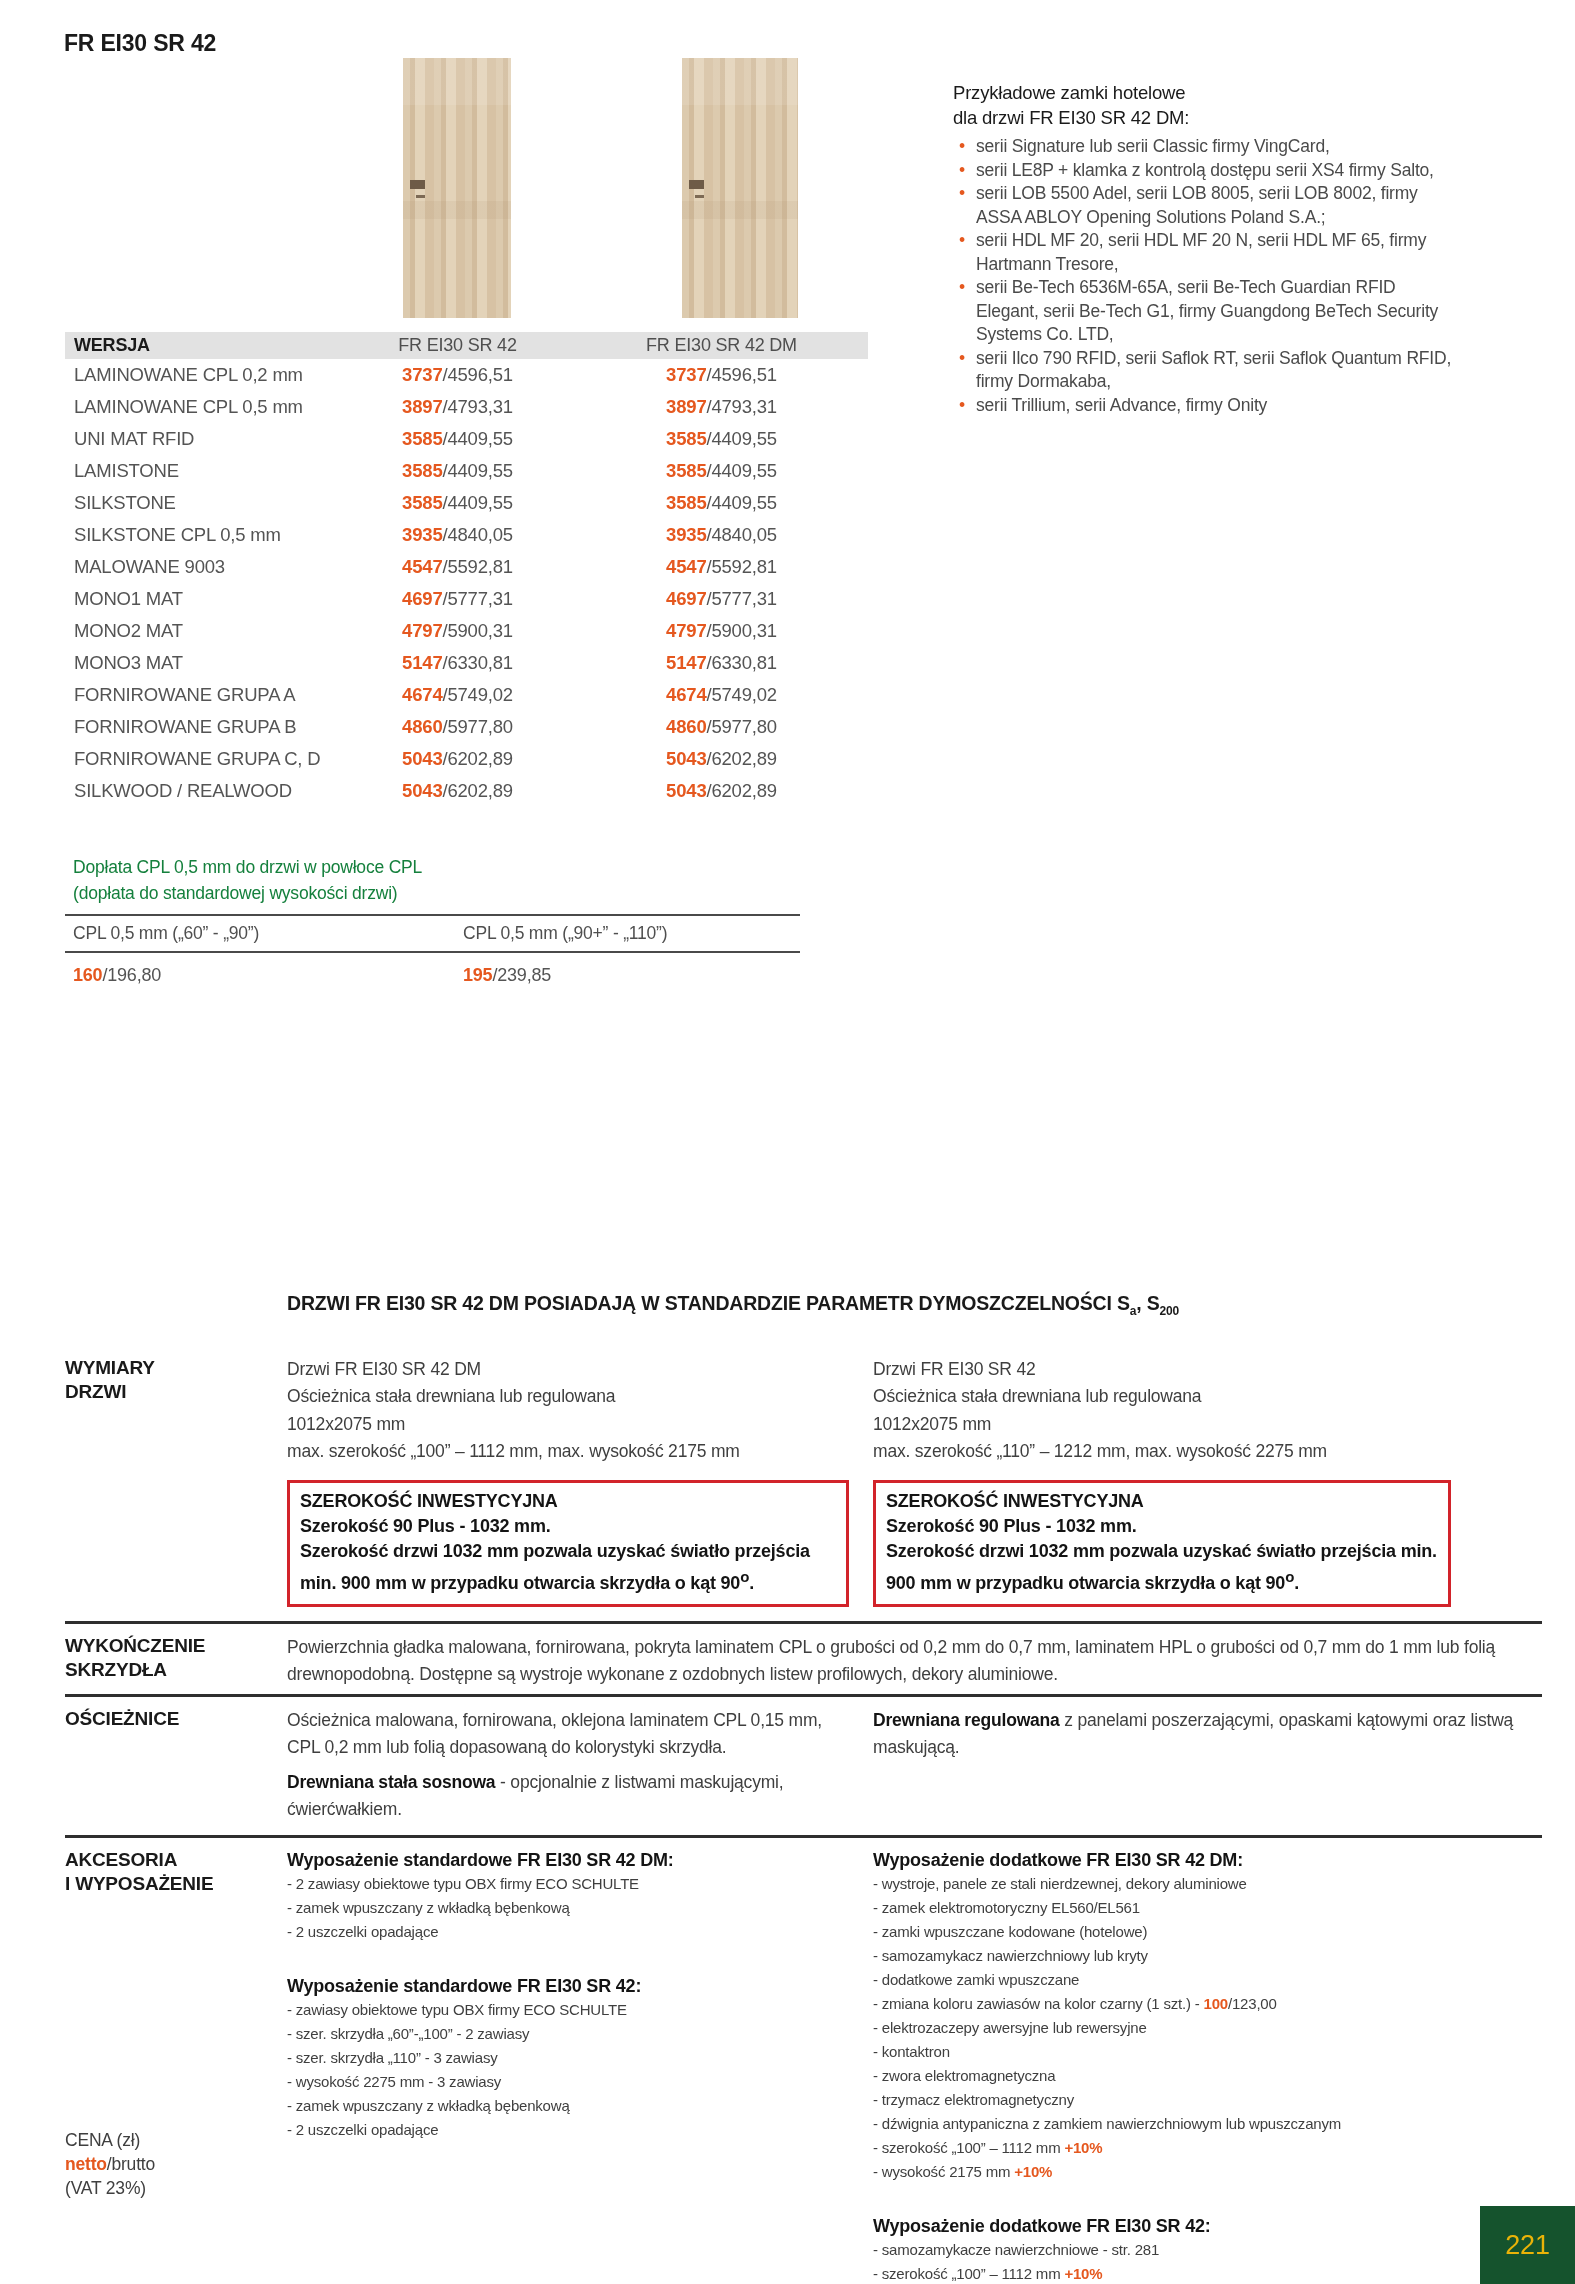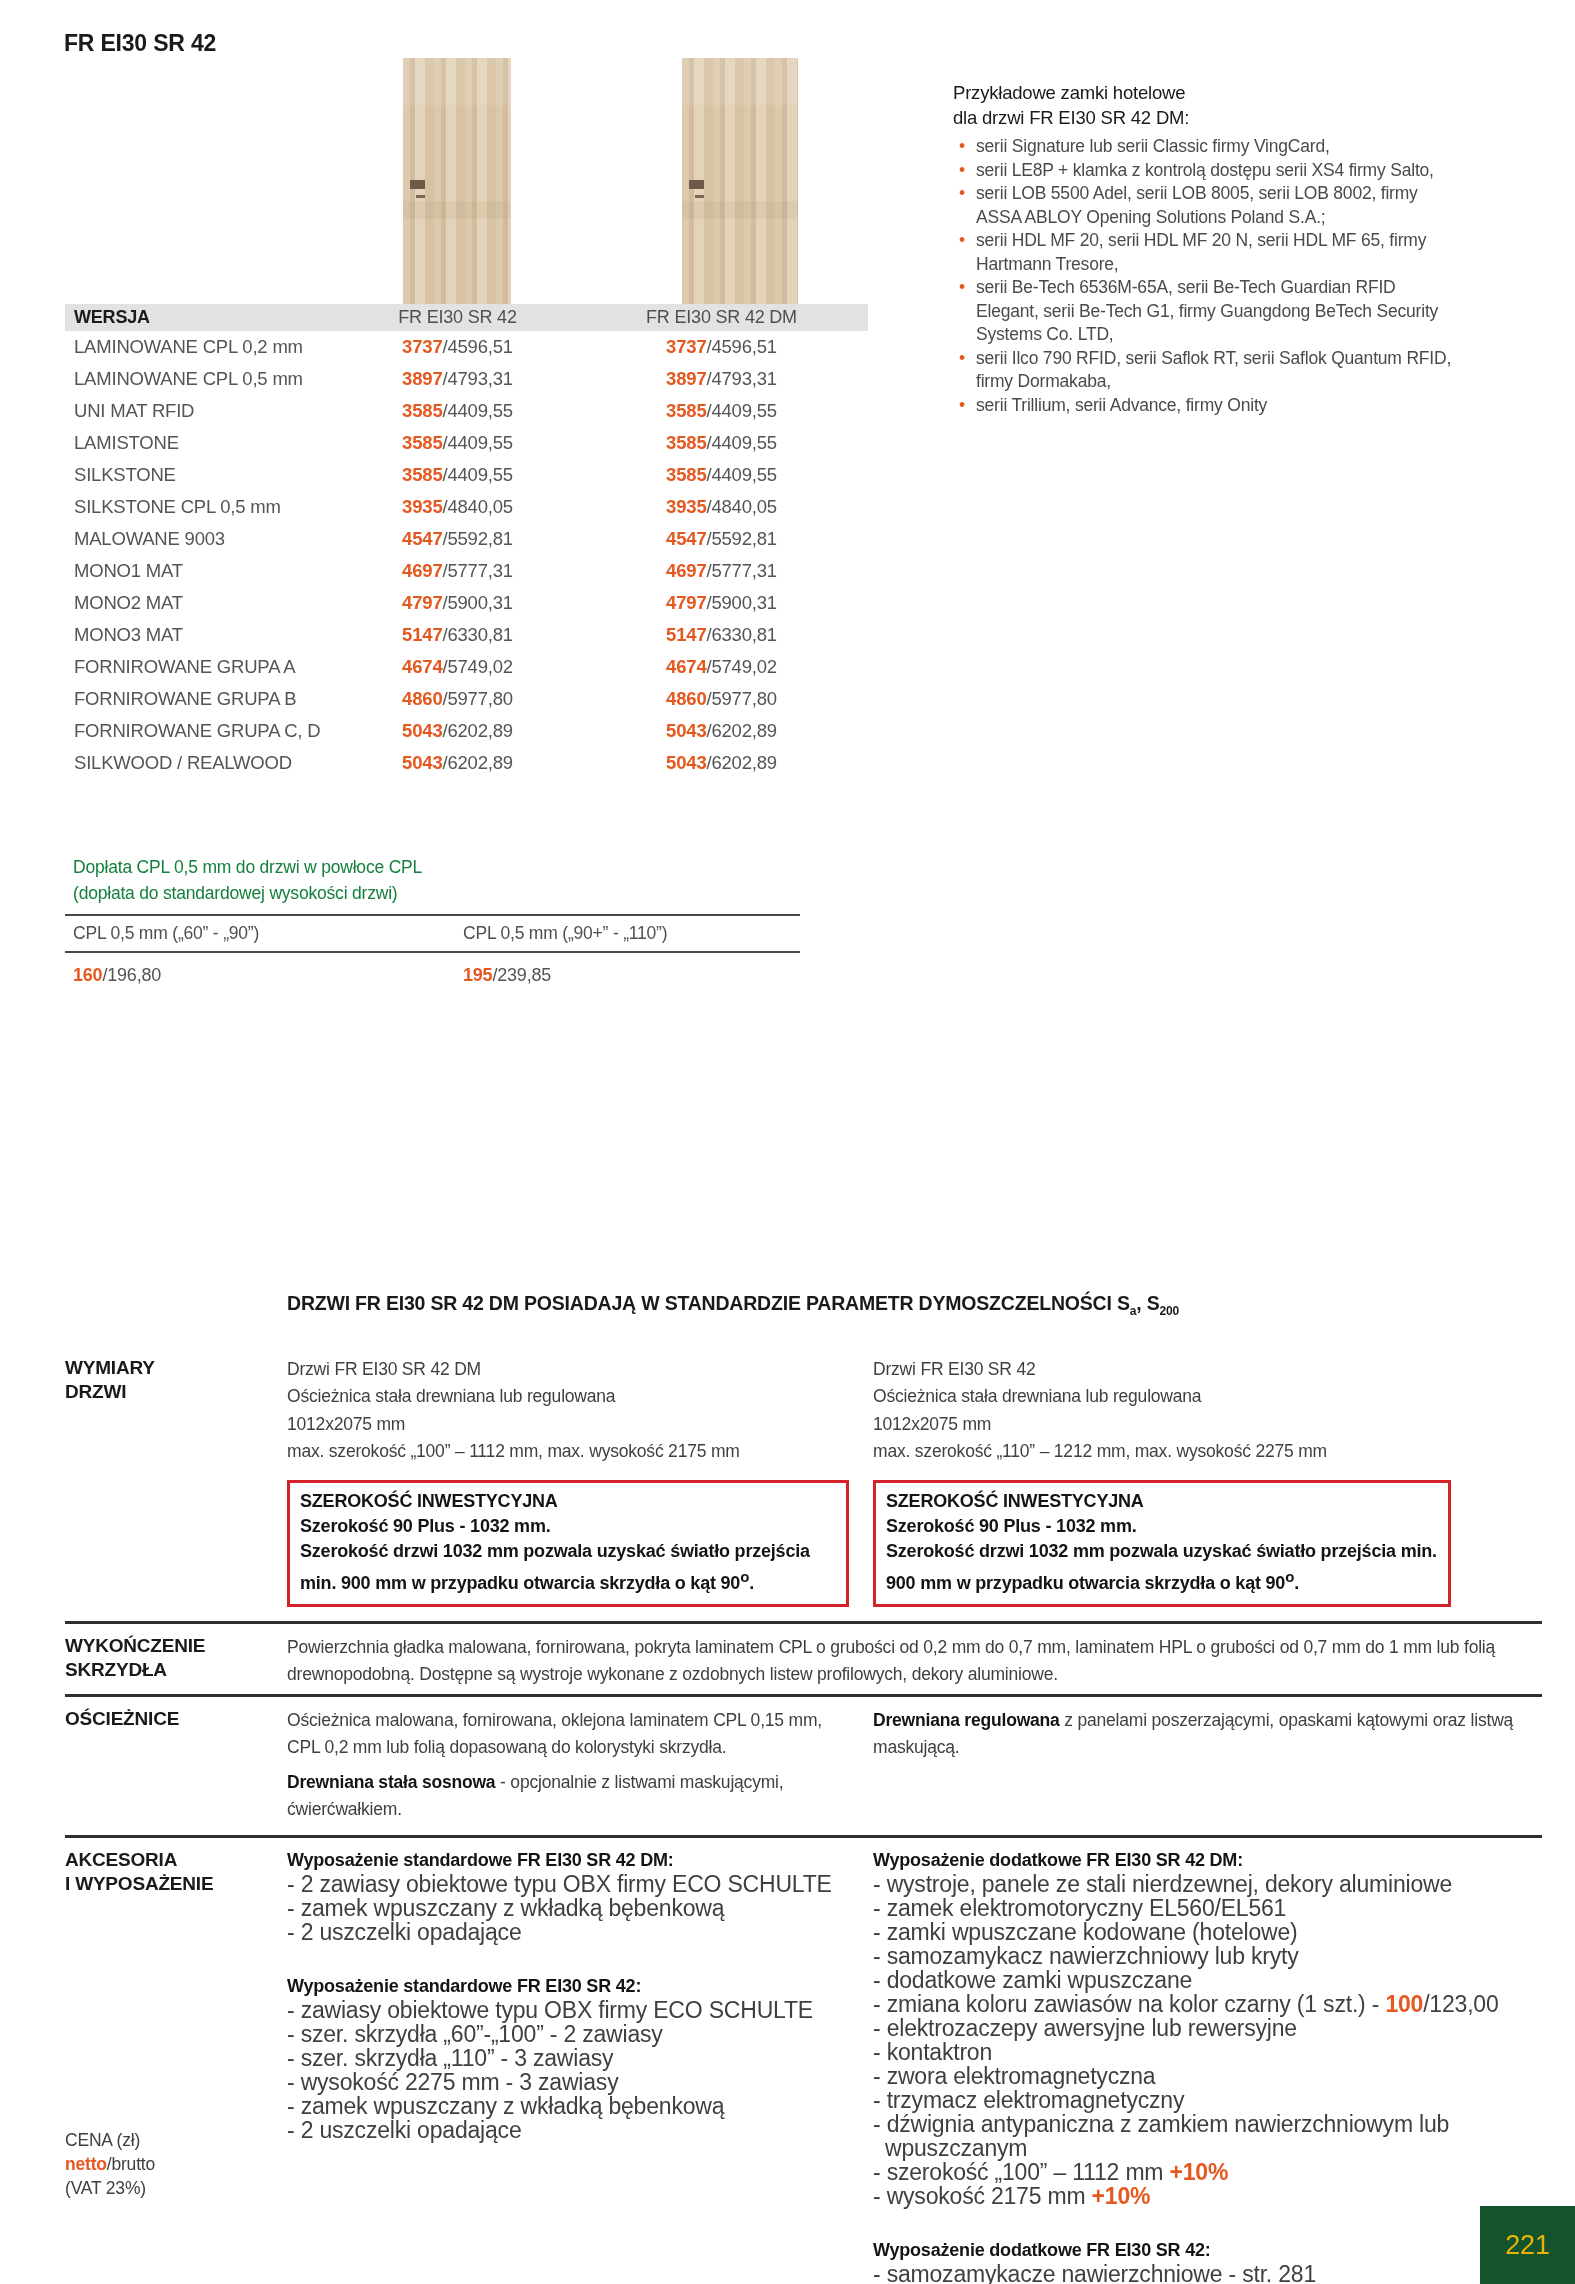--- a/index.html
+++ b/index.html
@@ -14,21 +14,21 @@
     background:
       linear-gradient(180deg, rgba(255,255,255,.10) 0 18%, rgba(0,0,0,0) 18% 55%, rgba(160,130,95,.10) 55% 62%, rgba(0,0,0,0) 62%),
       repeating-linear-gradient(90deg,#dccaae 0 7px,#d2bc9d 7px 12px,#e3d3b9 12px 22px,#d7c2a4 22px 31px);
     background-color:#d8c3a6;}
   .door::after{content:"";position:absolute;left:7px;top:47%;width:15px;height:9px;background:#6e5b47;
     box-shadow:3px 12px 0 -3px #7d6a55;}
   .door1{left:403px;width:108px;}
   .door2{left:682px;width:116px;}
 
   
-  .price-table{position:absolute;left:65px;top:304px;width:803px;}
+  .price-table{position:absolute;left:65px;top:332px;width:803px;}
   .pt-head{display:grid;grid-template-columns:275px 235px 293px;align-items:center;height:27px;background:var(--band,#e2e2e2);}
   .pt-head .wersja{font-weight:bold;color:#1a1a1a;font-size:18px;padding-left:9px;}
   .pt-head .col-h{font-size:18px;color:#4f4f4f;text-align:center;}
   .pt-row{display:grid;grid-template-columns:275px 235px 293px;align-items:center;height:32px;}
   .pt-label{font-size:18.5px;color:#545454;padding-left:9px;white-space:nowrap;}
   .pt-price{text-align:center;font-size:18.5px;white-space:nowrap;}
   .netto{color:var(--accent,#e5581f);font-weight:bold;}
   .brutto{color:#545454;}
 
   
@@ -61,21 +61,21 @@
   .invest-right{width:552px;}
   .sec-wykonczenie{margin-top:14px;}
   .span2{grid-column:2 / 4;}
   .body-text{font-size:17.5px;line-height:27px;color:#3f3f3f;}
   .sec-osciez{margin-top:6px;padding-bottom:12px;}
   .osc-left{width:562px;}
   .osc-right{width:650px;}
   .p2{margin-top:8px;}
   .bold-inline{font-weight:bold;color:#141414;}
   .eq-heading{font-size:18px;font-weight:bold;color:#141414;line-height:24px;}
-  .eq-item{font-size:23px;line-height:24px;color:#3f3f3f;padding-left:12px;text-indent:-12px;}
+  .eq-item{font-size:15px;line-height:24px;color:#3f3f3f;padding-left:12px;text-indent:-12px;}
   .eq-group{margin-bottom:0;}
   .eq-gap{margin-top:30px;}
   .accent{color:var(--accent,#e5581f);font-weight:bold;}
 
   
   .price-note{position:absolute;left:65px;top:2128px;font-size:17.5px;line-height:24px;color:#3f3f3f;}
   .badge{position:absolute;right:0;bottom:0;width:95px;height:78px;background:var(--green,#15532d);
     display:flex;align-items:center;justify-content:center;color:#eab308;font-size:27px;}
 </style>
 </head>

